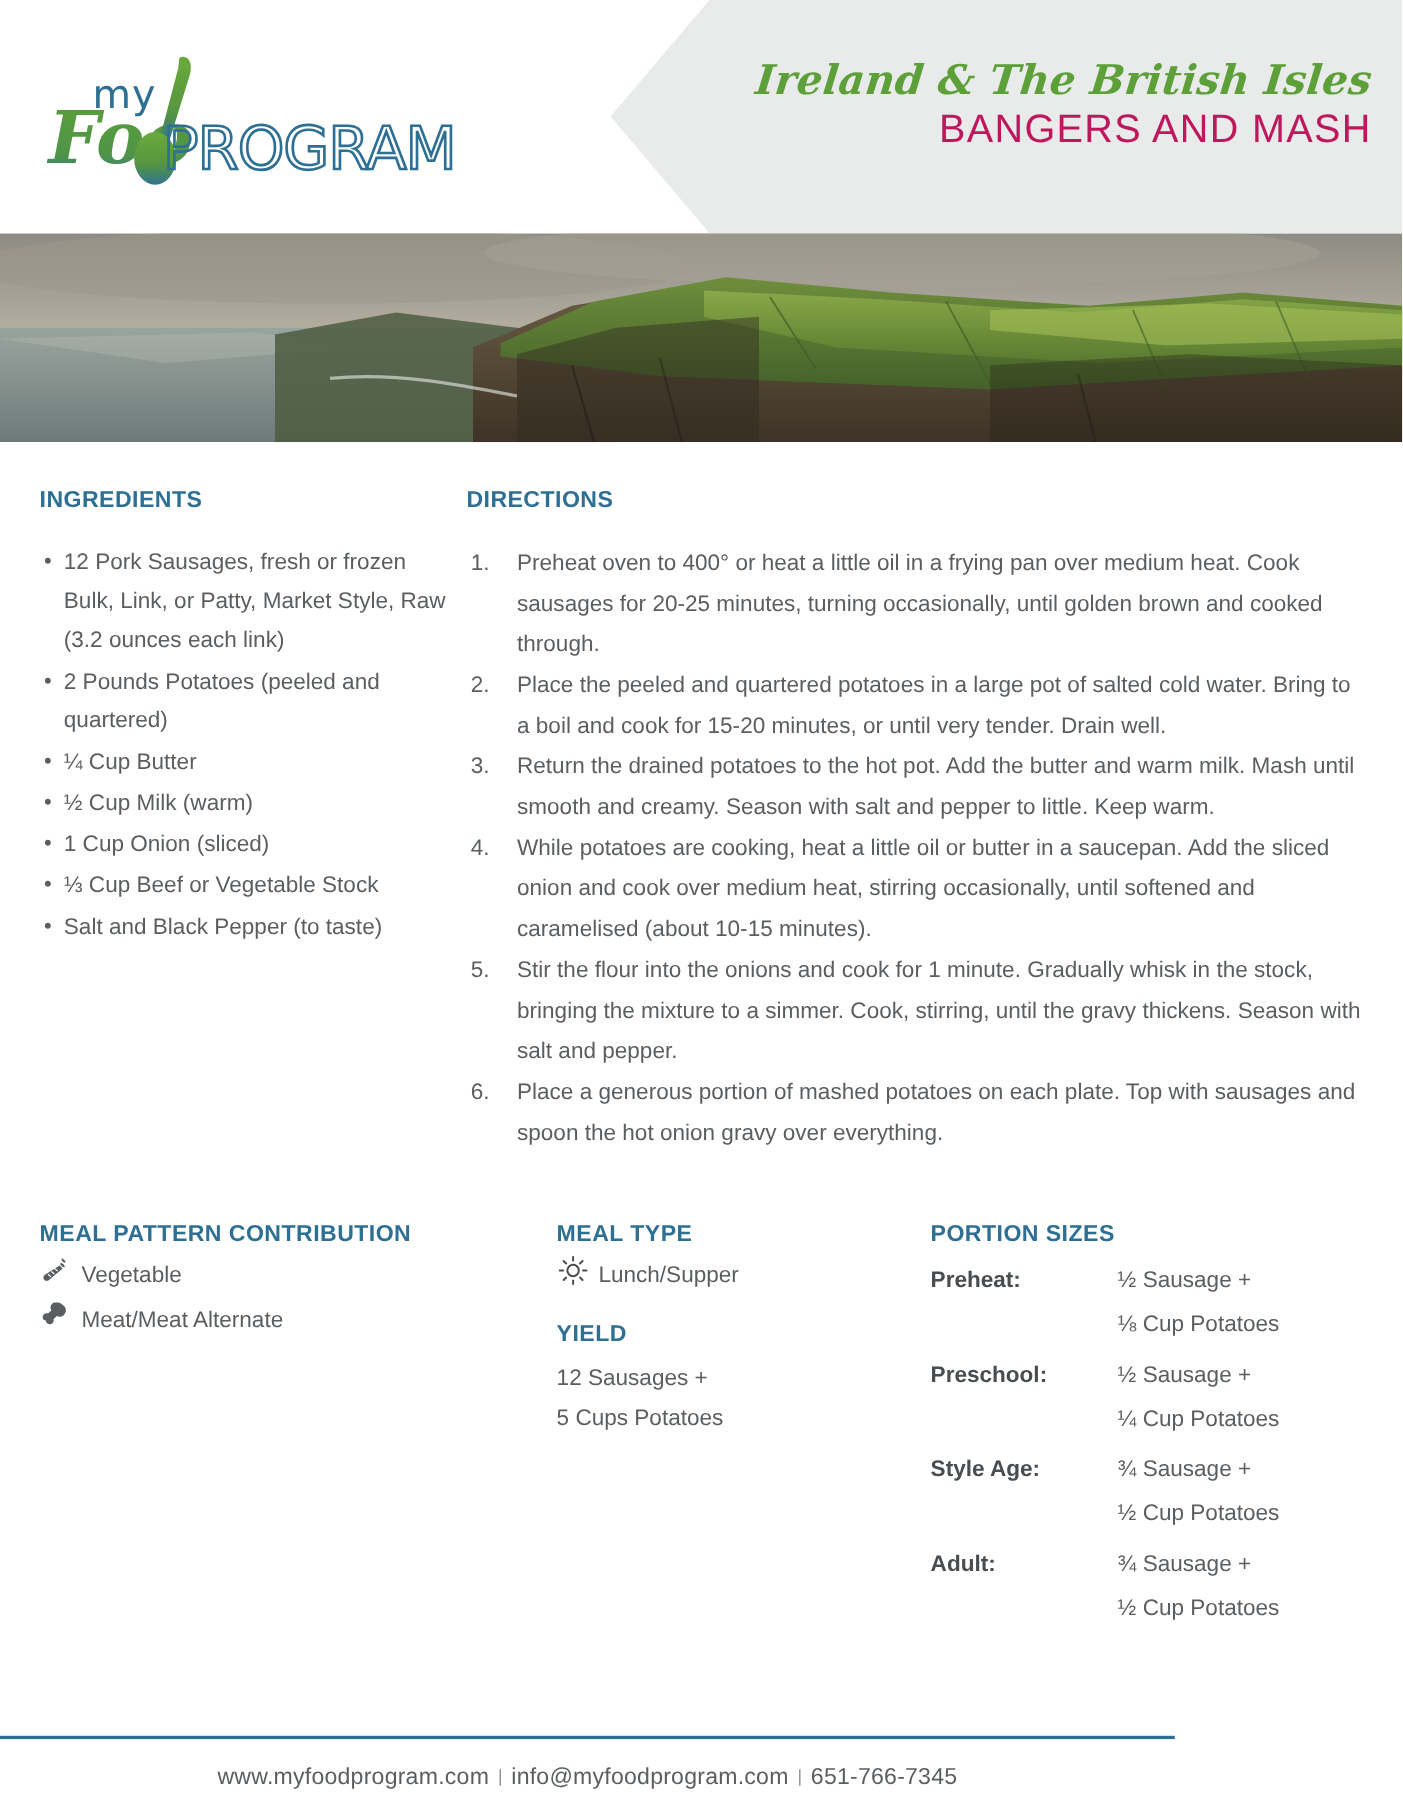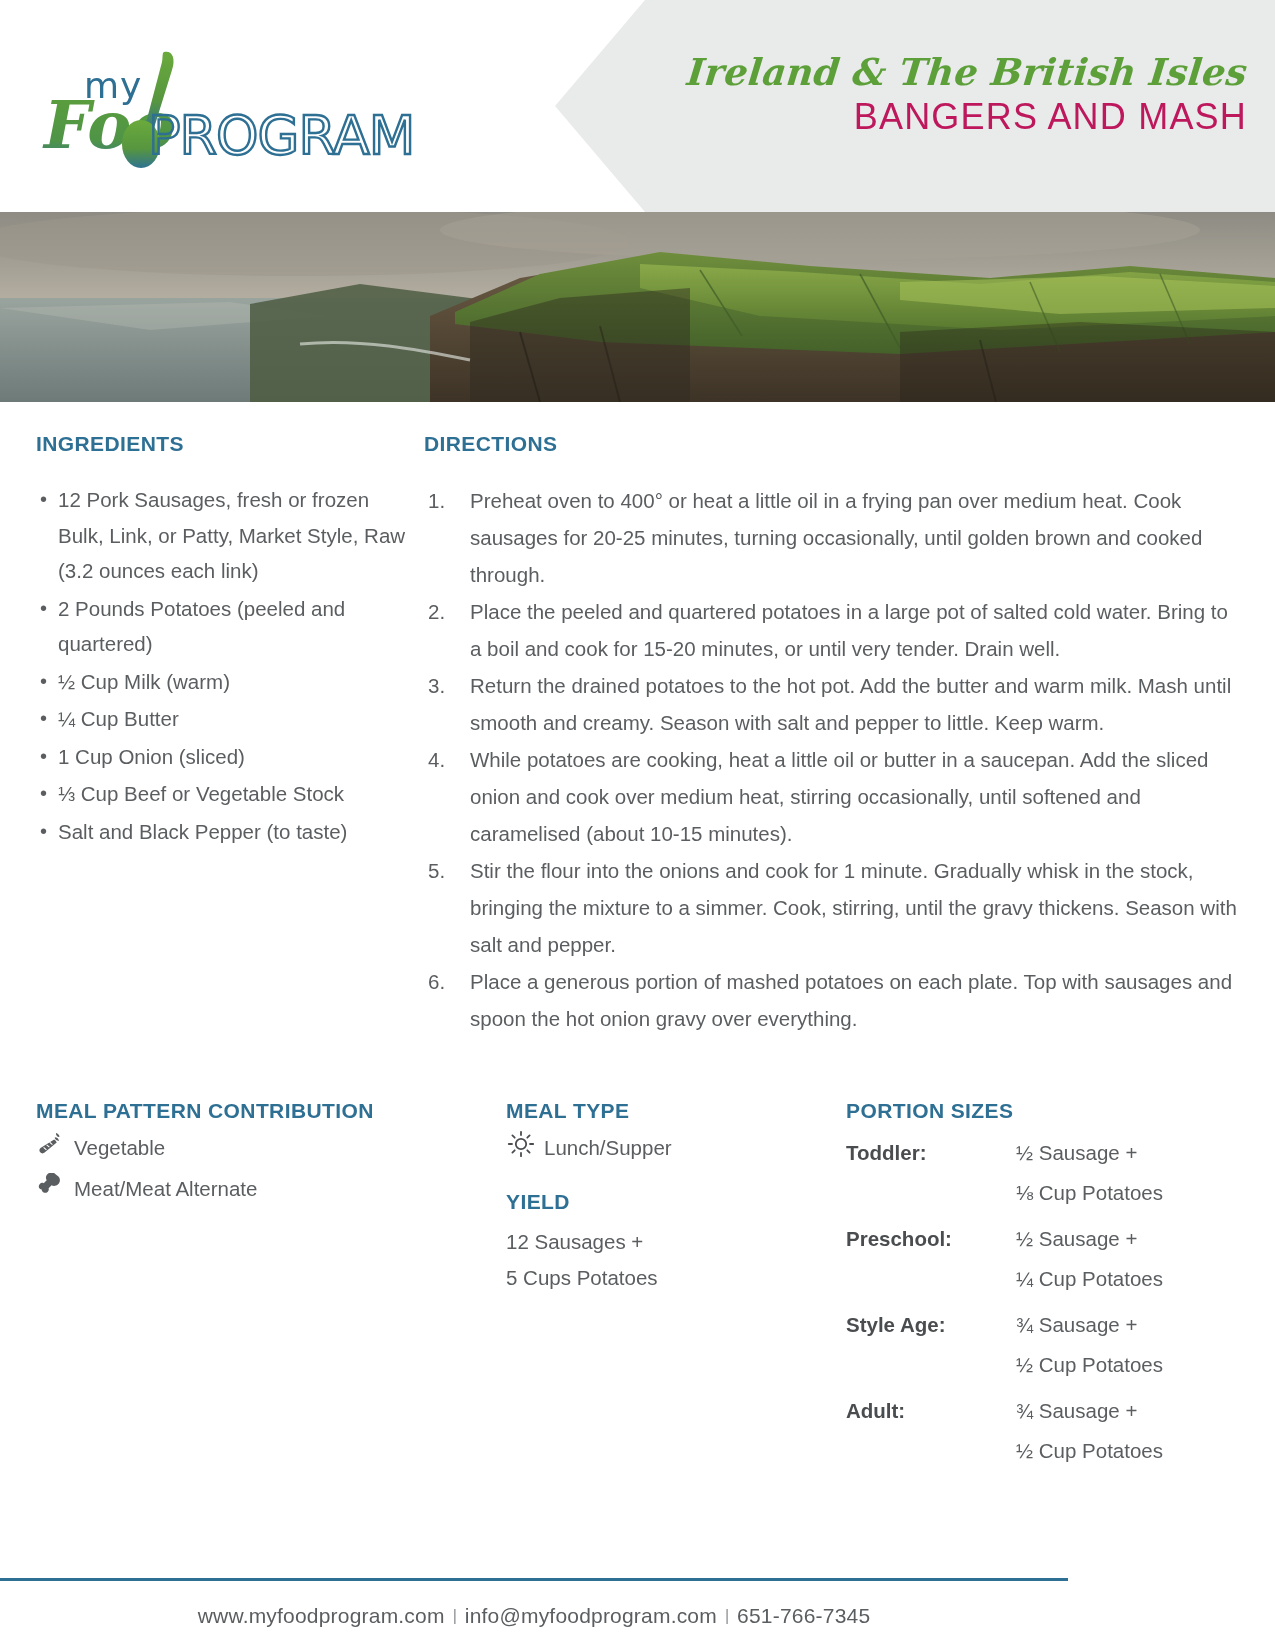--- a/index.html
+++ b/index.html
@@ -38,21 +38,21 @@
   
   .hero { position:relative; width:1275px; height:190px; overflow:hidden; }
   .hero svg { display:block; }
 
   
   .content { position:relative; padding: 0 36px; }
   .sec-head {
     color:#2e6f94; font-size:21px; font-weight:700; letter-spacing:.4px;
     text-transform:uppercase;
   }
-  .cols { display:flex; margin-top:4px; }
+  .cols { display:flex; margin-top:15px; }
   .col-ing { width: 382px; padding-top:26px; }
   .col-dir { flex:1; padding-top:26px; padding-left:6px; }
 
   ul.ing-list { list-style:none; margin-top:26px; }
   ul.ing-list li {
     position:relative; padding-left:22px; margin-bottom:2px;
     color:#5b5e60; font-size:20.5px; line-height:35.5px;
     white-space: pre-line;
   }
   ul.ing-list li::before {
@@ -194,22 +194,22 @@
 
   <div class="content">
 
     <div class="cols">
 
       <div class="col-ing">
         <div class="sec-head">INGREDIENTS</div>
         <ul class="ing-list">
           <li>12 Pork Sausages, fresh or frozen Bulk, Link, or Patty, Market Style, Raw (3.2 ounces each link)</li>
           <li>2 Pounds Potatoes (peeled and quartered)</li>
+          <li>¼ Cup Butter</li>
           <li>½ Cup Milk (warm)</li>
-          <li>¼ Cup Butter</li>
           <li>1 Cup Onion (sliced)</li>
           <li>⅓ Cup Beef or Vegetable Stock</li>
           <li>Salt and Black Pepper (to taste)</li>
         </ul>
       </div>
 
       <div class="col-dir">
         <div class="sec-head">DIRECTIONS</div>
         <ol class="dir-list">
           <li>Preheat oven to 400° or heat a little oil in a frying pan over medium heat. Cook sausages for 20-25 minutes, turning occasionally, until golden brown and cooked through.</li>
@@ -275,21 +275,21 @@
           <div class="yield-line">12 Sausages +</div>
           <div class="yield-line">5 Cups Potatoes</div>
         </div>
       </div>
 
       <div class="panel-portion">
         <div class="sec-head">PORTION SIZES</div>
         <table class="portion-table">
           <tbody>
               <tr>
-            <td class="pt-label">Toddler:</td>
+            <td class="pt-label">Preheat:</td>
             <td class="pt-value">½ Sausage +
 ⅛ Cup Potatoes</td>
           </tr>
           <tr class="pt-spacer">
                 <td></td>
                 <td></td>
               </tr>
           <tr>
             <td class="pt-label">Preschool:</td>
             <td class="pt-value">½ Sausage +

